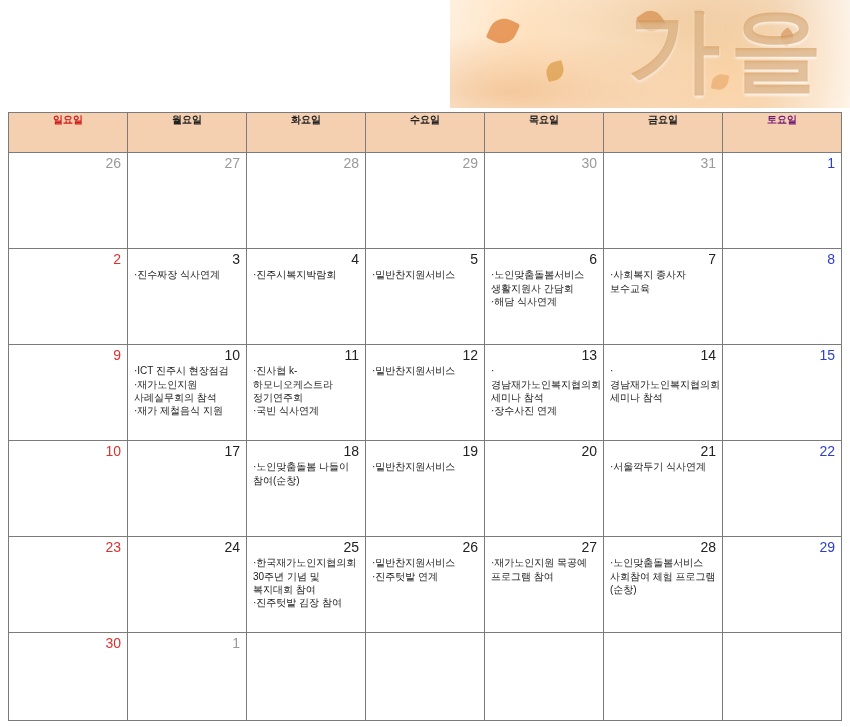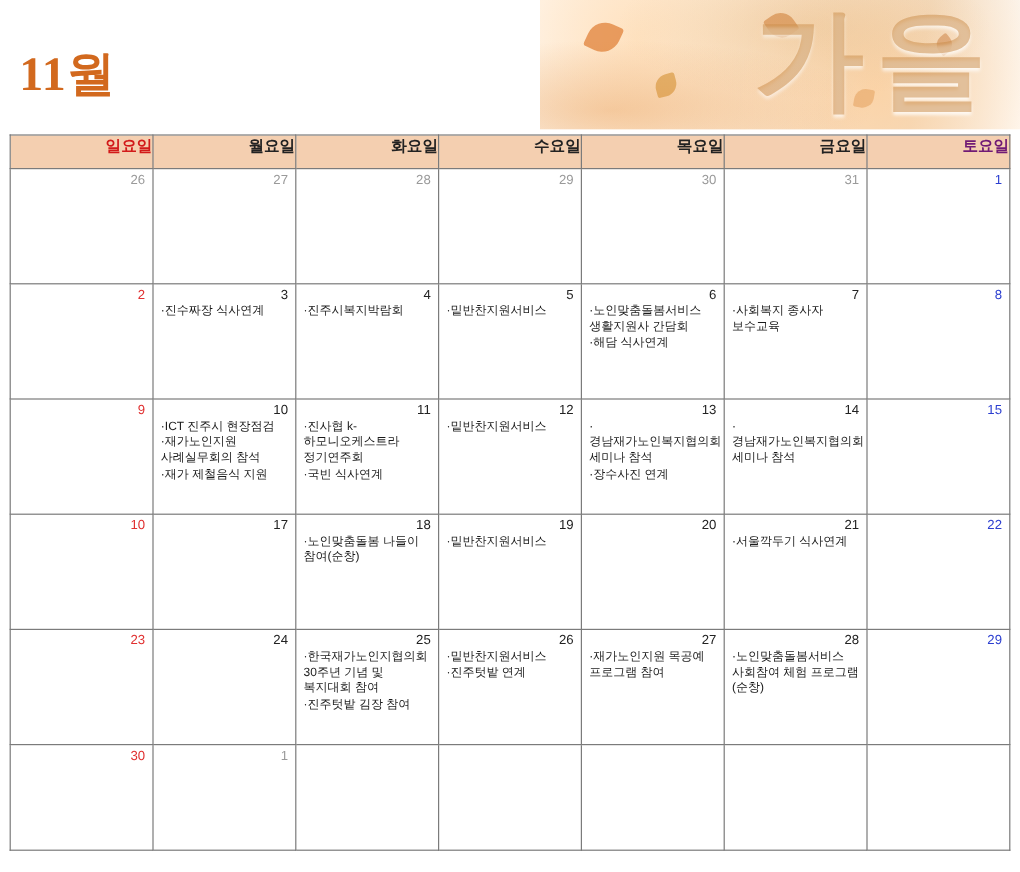--- a/index.html
+++ b/index.html
@@ -80,41 +80,41 @@
     width: 834px;
     border-collapse: collapse;
     table-layout: fixed;
   }
   .calendar th, .calendar td {
     border: 1px solid #7b7b7b;
     vertical-align: top;
     padding: 0;
   }
   .calendar th {
-    height: 28px;
+    height: 40px;
     background: #f4cfb0;
-    font-size: 13px;
+    font-size: 10px;
     font-weight: bold;
     color: #222222;
-    text-align: right;
+    text-align: center;
   }
   .calendar th.sun { color: #d21a1a; }
   .calendar th.sat { color: #701a75; }
 
   .calendar td {
     height: 96px;
     background: #ffffff;
   }
   .calendar tr.last-row td { height: 88px; }
 
   .daynum {
     display: block;
     text-align: right;
     padding: 3px 6px 1px 4px;
-    font-size: 11px;
+    font-size: 14px;
     color: #222222;
     line-height: 1.1;
   }
   .daynum.sun { color: #e03030; }
   .daynum.sat { color: #2b3ed0; }
   .daynum.other { color: #9a9a9a; }
 
   .events {
     padding: 0 5px 4px 6px;
     font-size: 10px;
@@ -130,21 +130,20 @@
 
   <div class="banner">
     <div class="banner-art">
       <span class="leaf l1"></span>
       <span class="leaf l2"></span>
       <span class="leaf l3"></span>
       <span class="leaf l4"></span>
       <span class="leaf l5"></span>
       <div class="banner-hanja">가을</div>
     </div>
-    <div class="month-title">11월</div>
   </div>
 
   <table class="calendar">
     <thead>
       <tr>
         <th class="sun">일요일</th>
         <th>월요일</th>
         <th>화요일</th>
         <th>수요일</th>
         <th>목요일</th>

